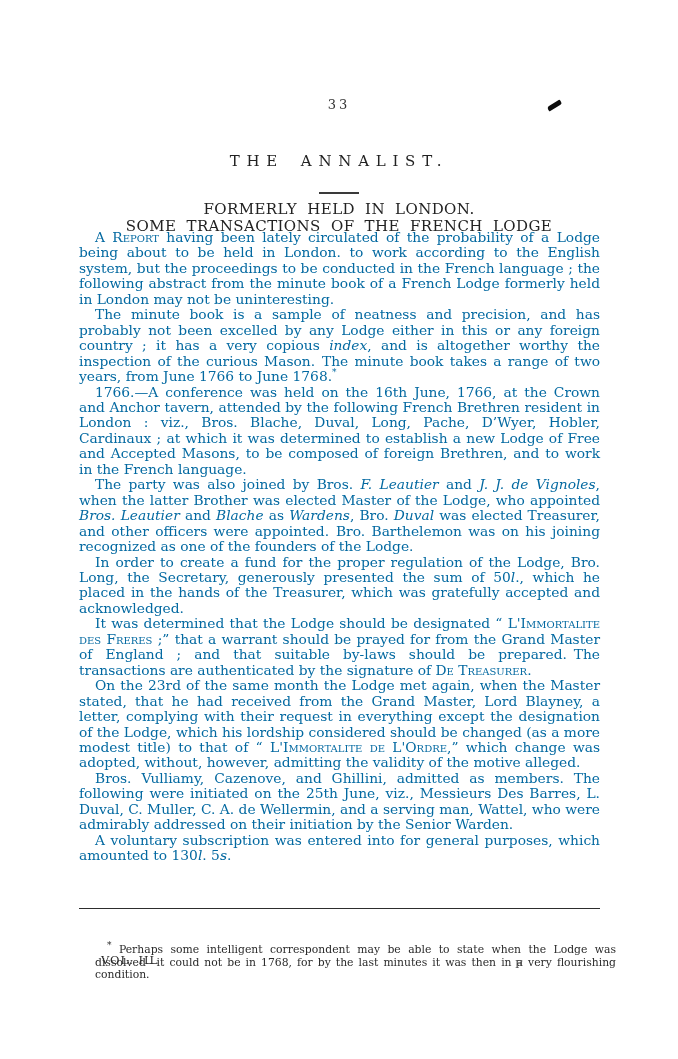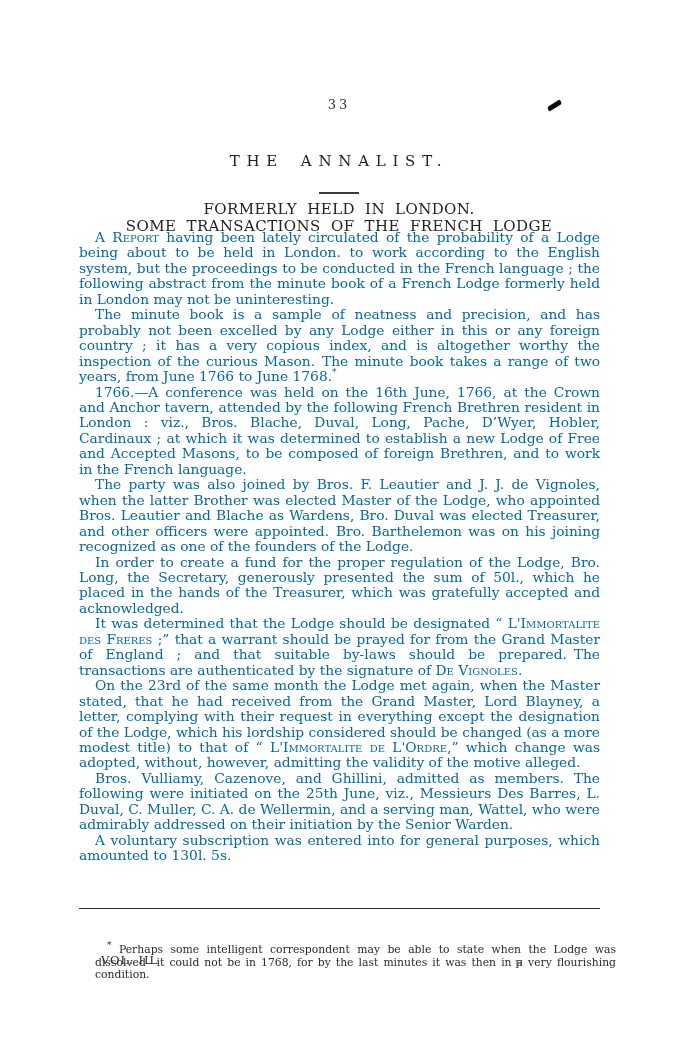--- a/index.html
+++ b/index.html
@@ -35,21 +35,21 @@
     position:absolute;top:201px;left:40px;width:598px;
     text-align:center;font-size:15px;line-height:17px;
     word-spacing:5px;letter-spacing:0.4px;color:#222;
   }
   .article{
     position:absolute;top:230px;left:79px;width:521px;
     font-size:13.8px;line-height:15.45px;
     text-align:justify;color:#0369a1;
   }
   .para{margin:0;text-indent:16px;}
-  .it{}
+  .it{font-style:italic;}
   .sc{font-variant:small-caps;}
   .sup{font-size:9px;vertical-align:super;line-height:0;}
   .footnote-rule{
     position:absolute;top:908px;left:79px;width:521px;
     height:1px;background:#2d2d2d;
   }
   .footnote{
     position:absolute;top:928px;left:79px;width:521px;
     font-size:10.8px;line-height:12.6px;text-align:justify;color:#2a2a2a;
     margin:16px;text-indent:12px;
@@ -78,21 +78,21 @@
     <div>FORMERLY HELD IN LONDON.</div>
     <div>SOME TRANSACTIONS OF THE FRENCH LODGE</div>
   </div>
 
   <div class="article">
       <p class="para"><span>A </span><span class="sc">Report</span><span> having been lately circulated of the probability of a Lodge being about to be held in London. to work according to the English system, but the proceedings to be conducted in the French language ; the following abstract from the minute book of a French Lodge formerly held in London may not be uninteresting.</span></p>
       <p class="para"><span>The minute book is a sample of neatness and precision, and has probably not been excelled by any Lodge either in this or any foreign country ; it has a very copious </span><span class="it">index</span><span>, and is altogether worthy the inspection of the curious Mason. The minute book takes a range of two years, from June 1766 to June 1768.</span><span class="sup">*</span></p>
       <p class="para"><span>1766.—A conference was held on the 16th June, 1766, at the Crown and Anchor tavern, attended by the following French Brethren resident in London : viz., Bros. Blache, Duval, Long, Pache, D’Wyer, Hobler, Cardinaux ; at which it was determined to establish a new Lodge of Free and Accepted Masons, to be composed of foreign Brethren, and to work in the French language.</span></p>
       <p class="para"><span>The party was also joined by Bros. </span><span class="it">F. Leautier</span><span> and </span><span class="it">J. J. de Vignoles</span><span>, when the latter Brother was elected Master of the Lodge, who appointed </span><span class="it">Bros. Leautier</span><span> and </span><span class="it">Blache</span><span> as </span><span class="it">Wardens</span><span>, Bro. </span><span class="it">Duval</span><span> was elected Treasurer, and other officers were appointed. Bro. Barthelemon was on his joining recognized as one of the founders of the Lodge.</span></p>
       <p class="para"><span>In order to create a fund for the proper regulation of the Lodge, Bro. Long, the Secretary, generously presented the sum of 50</span><span class="it">l</span><span>., which he placed in the hands of the Treasurer, which was gratefully accepted and acknowledged.</span></p>
-      <p class="para"><span>It was determined that the Lodge should be designated “ </span><span class="sc">L'Immortalite des Freres</span><span> ;” that a warrant should be prayed for from the Grand Master of England ; and that suitable by-laws should be prepared. The transactions are authenticated by the signature of </span><span class="sc">De Vignoles</span><span>.</span></p>
+      <p class="para"><span>It was determined that the Lodge should be designated “ </span><span class="sc">L'Immortalite des Freres</span><span> ;” that a warrant should be prayed for from the Grand Master of England ; and that suitable by-laws should be prepared. The transactions are authenticated by the signature of </span><span class="sc">De Treasurer</span><span>.</span></p>
       <p class="para"><span>On the 23rd of the same month the Lodge met again, when the Master stated, that he had received from the Grand Master, Lord Blayney, a letter, complying with their request in everything except the designation of the Lodge, which his lordship considered should be changed (as a more modest title) to that of “ </span><span class="sc">L'Immortalite de L'Ordre</span><span>,” which change was adopted, without, however, admitting the validity of the motive alleged.</span></p>
       <p class="para"><span>Bros. Vulliamy, Cazenove, and Ghillini, admitted as members. The following were initiated on the 25th June, viz., Messieurs Des Barres, L. Duval, C. Muller, C. A. de Wellermin, and a serving man, Wattel, who were admirably addressed on their initiation by the Senior Warden.</span></p>
       <p class="para"><span>A voluntary subscription was entered into for general purposes, which amounted to 130</span><span class="it">l</span><span>. 5</span><span class="it">s</span><span>.</span></p>
     </div>
 
   <div class="footnote-rule"></div>
 
   <p class="footnote"><span class="sup">*</span><span> Perhaps some intelligent correspondent may be able to state when the Lodge was dissolved—it could not be in 1768, for by the last minutes it was then in a very flourishing condition.</span></p>
 
   <div class="footer-row">

